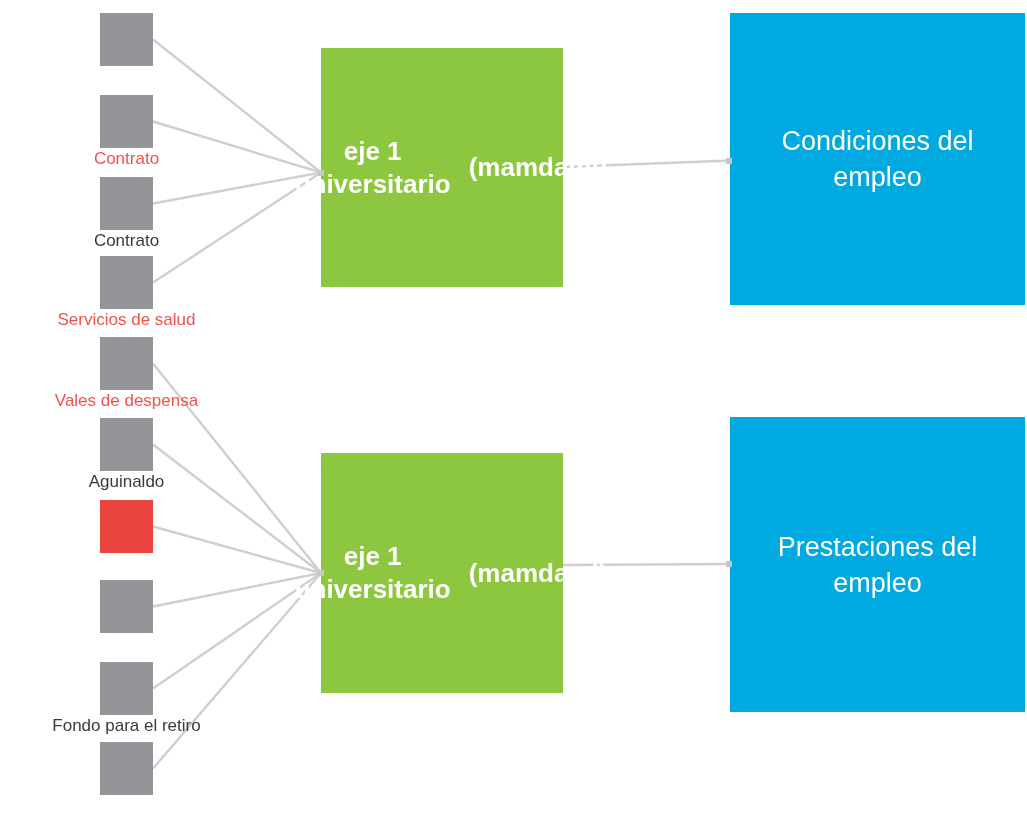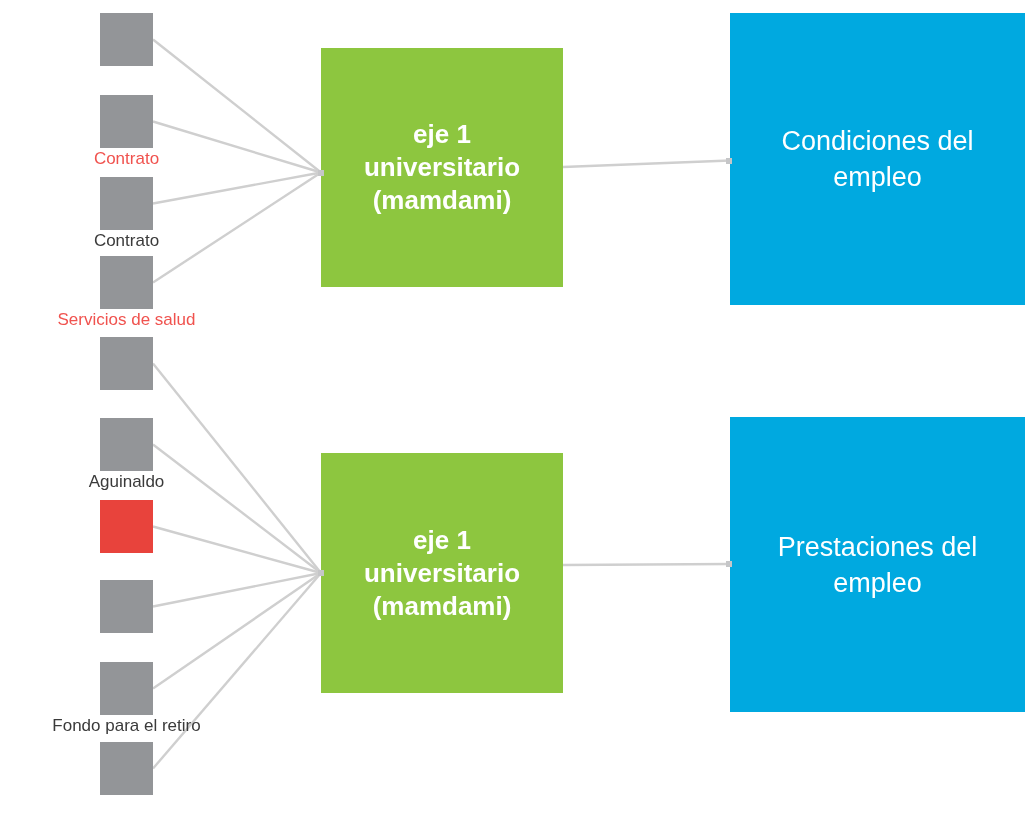--- a/index.html
+++ b/index.html
@@ -39,21 +39,20 @@
     white-space: nowrap;
   }
   .input-label.red { color: var(--label-red, #f0524e); }
   .rule-box {
     position: absolute;
     left: 321px;
     width: 242px;
     background: var(--rule-green, #8dc63f);
     color: var(--text-white, #ffffff);
     display: flex;
-    flex-direction: column;
     align-items: center;
     justify-content: center;
     text-align: center;
     font-weight: bold;
     font-size: 26px;
     line-height: 33px;
   }
   .rule-box .rule-title { padding: 0 18px; }
   .rule-box .rule-subtitle { }
   .output-box {
@@ -106,20 +105,21 @@
   <div class="input-sq" style="top:95px"></div>
   <div class="input-label red" style="top:150px">Contrato</div>
 
   <div class="input-sq" style="top:177px"></div>
   <div class="input-label" style="top:232px">Contrato</div>
 
   <div class="input-sq" style="top:256px"></div>
   <div class="input-label red" style="top:311px">Servicios de salud</div>
 
   <div class="input-sq" style="top:337px"></div>
+  <div class="input-label red" style="top:392px">Vales de despensa</div>
 
   <div class="input-sq" style="top:418px"></div>
   <div class="input-label" style="top:473px">Aguinaldo</div>
 
   <div class="input-sq red" style="top:500px"></div>
 
   <div class="input-sq" style="top:580px"></div>
 
   <div class="input-sq" style="top:662px"></div>
   <div class="input-label" style="top:717px">Fondo para el retiro</div>

